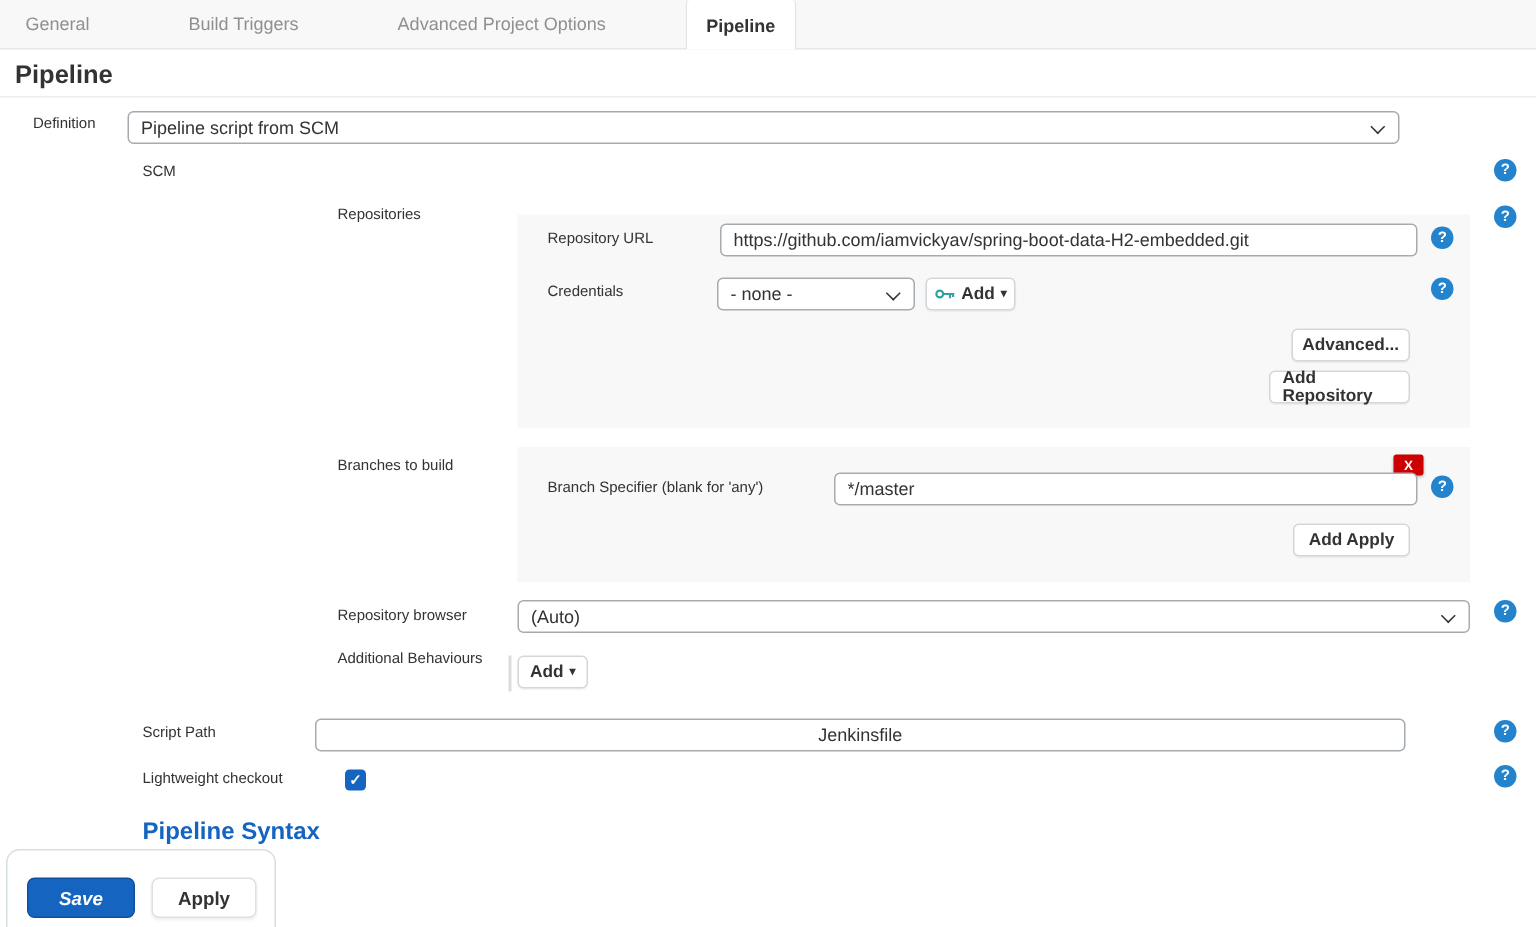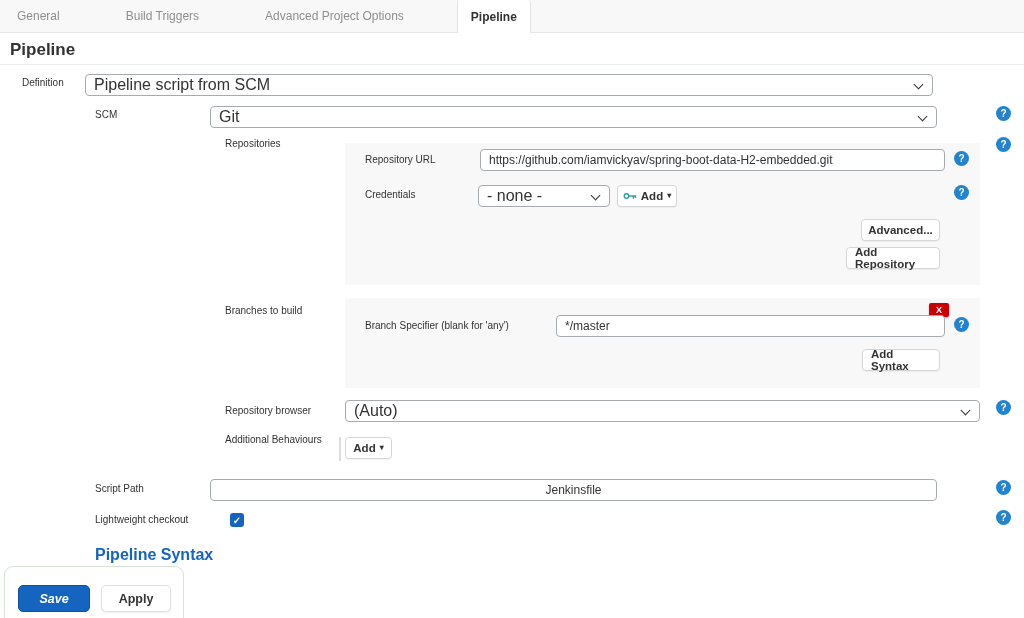--- a/index.html
+++ b/index.html
@@ -20,21 +20,21 @@
   .page-title { position: absolute; left: 10px; top: 40px; font-size: 17px; font-weight: bold; color: #333; }
   .title-divider { position: absolute; left: 0; top: 64px; width: 1024px; height: 1px; background: #ededed; }
 
   .label { position: absolute; font-size: 10px; color: #333; white-space: nowrap; }
 
   .input { position: absolute; height: 22px; background: #fff; border: 1px solid #a6abaf;
            border-radius: 4px; font-family: "Liberation Sans", sans-serif;
            font-size: 12px; color: #333; padding: 0 8px; }
 
   .select { position: absolute; height: 22px; background: #fff; border: 1px solid #a6abaf;
-            border-radius: 4px; font-size: 16px; color: #333; cursor: pointer;
+            border-radius: 4px; font-size: 12px; color: #333; cursor: pointer;
             display: flex; align-items: center; padding: 0 24px 0 8px; }
   .chev { position: absolute; right: 10px; top: 6px; width: 7px; height: 7px;
           border-right: 1.8px solid #333; border-bottom: 1.8px solid #333;
           transform: rotate(45deg); }
 
   .gray-block { position: absolute; background: #f8f8f8; }
 
   .btn { position: absolute; height: 22px; background: #fff; border: 1px solid #d4d7d9;
          border-radius: 4px; font-family: "Liberation Sans", sans-serif;
          font-size: 11.5px; font-weight: bold; color: #333; cursor: pointer;
@@ -90,24 +90,20 @@
   <div class="page-title">Pipeline</div>
   <div class="title-divider"></div>
 
   <div class="label" style="left:22px; top:77px;">Definition</div>
   <div class="select" style="left:85px; top:74px; width:848px;">
     <span>Pipeline script from SCM</span>
     <span class="chev"></span>
   </div>
 
   <div class="label" style="left:95px; top:109px;">SCM</div>
-  <div class="select" style="left:210px; top:106px; width:727px;">
-    <span>Git</span>
-    <span class="chev"></span>
-  </div>
   <div class="help" style="left:996px; top:106px;">?</div>
 
   <div class="label" style="left:225px; top:138px;">Repositories</div>
   <div class="help" style="left:996px; top:137px;">?</div>
 
   <div class="gray-block" style="left:345px; top:143px; width:635px; height:142px;"></div>
 
   <div class="label" style="left:365px; top:154px;">Repository URL</div>
   <input class="input" style="left: 480px; top: 149px; width: 465px;" type="text" value="https://github.com/iamvickyav/spring-boot-data-H2-embedded.git">
   <div class="help" style="left:954px; top:151px;">?</div>
@@ -135,21 +131,21 @@
   <div class="label" style="left:225px; top:305px;">Branches to build</div>
 
   <div class="gray-block" style="left:345px; top:298px; width:635px; height:90px;"></div>
 
   <div class="del-x" style="left:929px; top:303px;">X</div>
 
   <div class="label" style="left:365px; top:320px;">Branch Specifier (blank for 'any')</div>
   <input class="input" style="left: 556px; top: 315px; width: 389px;" type="text" value="*/master">
   <div class="help" style="left:954px; top:317px;">?</div>
 
-  <div class="btn" style="left:862px; top:349px; width:78px;">Add Syntax</div>
+  <div class="btn" style="left:862px; top:349px; width:78px;">Add Apply</div>
 
   <div class="label" style="left:225px; top:405px;">Repository browser</div>
   <div class="select" style="left:345px; top:400px; width:635px;">
     <span>(Auto)</span>
     <span class="chev"></span>
   </div>
   <div class="help" style="left:996px; top:400px;">?</div>
 
   <div class="label" style="left:225px; top:434px;">Additional Behaviours</div>
   <div class="behaviours-wrap" style="left:339px; top:437px; height:24px;">

